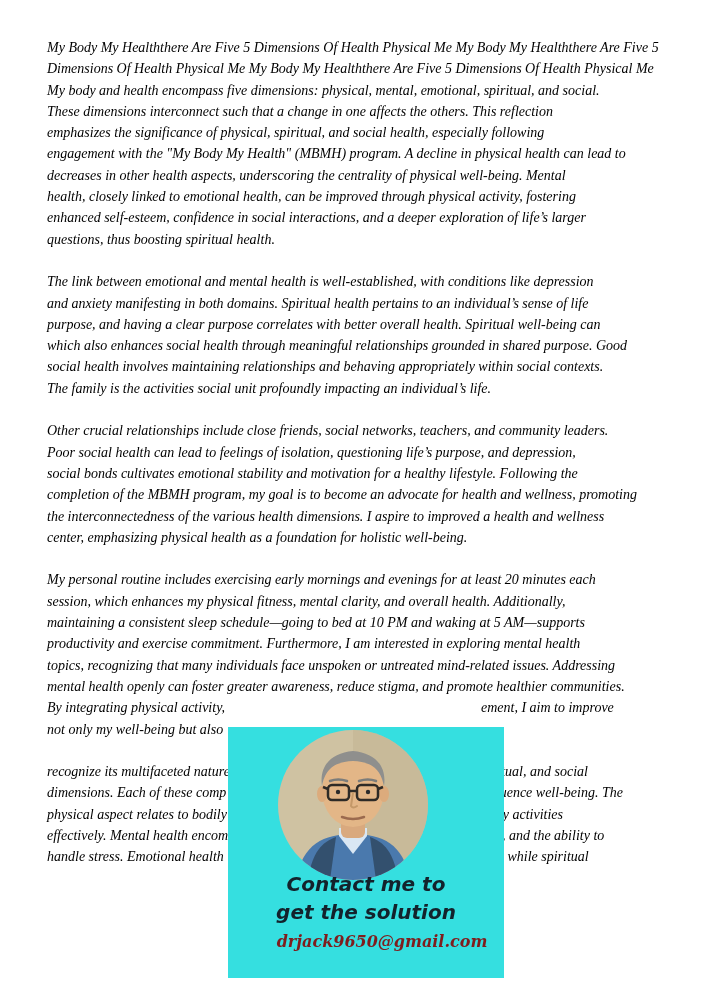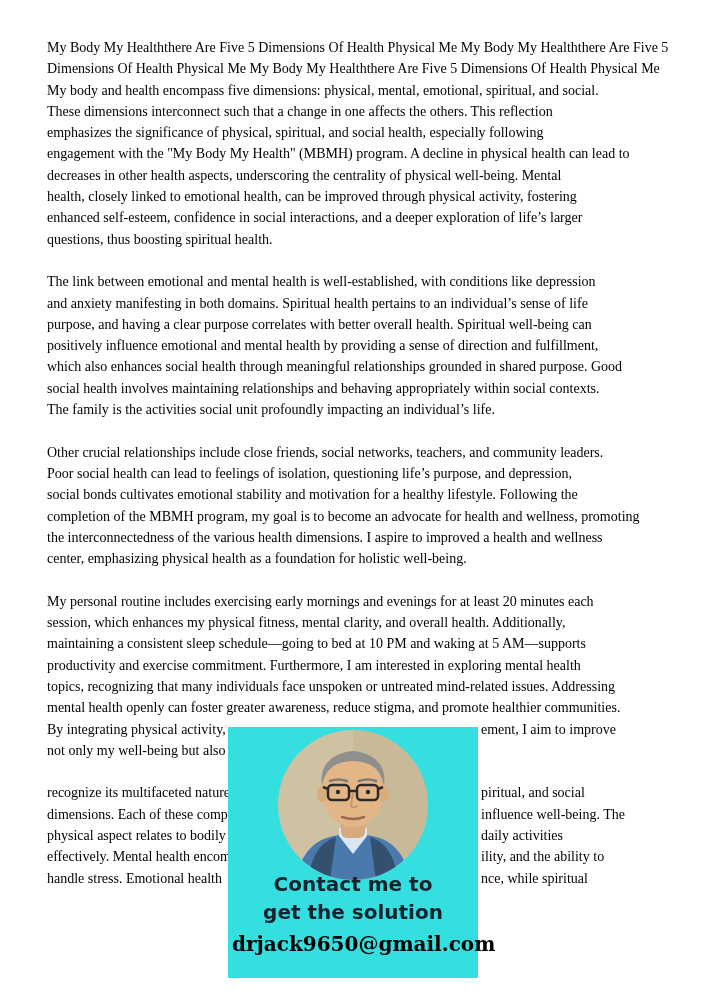--- a/index.html
+++ b/index.html
@@ -7,20 +7,21 @@
   body {
     background: #ffffff;
     font-family: "Liberation Serif", serif;
   }
   .page {
     position: relative;
     width: 708px;
     height: 1000px;
     background: #ffffff;
     overflow: hidden;
+    font-style: italic;
   }
   .doc-body {
     position: absolute;
     left: 47px;
     top: 37px;
     width: 632px;
     font-size: 14px;
     line-height: 21.3px;
     color: #000000;
   }
@@ -34,21 +35,21 @@
   .frag-right {
     position: absolute;
     left: 434px;
     top: 0;
     white-space: nowrap;
   }
   .contact-card {
     position: absolute;
     left: 228px;
     top: 727px;
-    width: 250px;
+    width: 276px;
     height: 251px;
     background: #35dfe0;
     text-align: center;
     padding-left: 12px;
   }
   .avatar-wrap {
     position: absolute;
     left: 50px;
     top: 3px;
     width: 150px;
@@ -62,27 +63,27 @@
     top: 143px;
     width: 100%;
     font-family: "DejaVu Sans", sans-serif;
     font-weight: bold;
     font-size: 20px;
     line-height: 28px;
     color: #13222c;
   }
   .card-email {
     position: absolute;
-    left: 4px;
+    left: 16px;
     top: 205px;
     width: 100%;
     font-family: "DejaVu Serif", serif;
     font-weight: bold;
-    font-size: 20px;
-    color: #000000;
+    font-size: 16px;
+    color: #7f1d1d;
   }
 </style>
 </head>
 <body>
 
 <div class="page">
 
   <div class="doc-body">
       <div class="paragraph">
         <div class="line"><span class="frag-left">My Body My Healththere Are Five 5 Dimensions Of Health Physical Me My Body My Healththere Are Five 5</span></div>
@@ -93,21 +94,20 @@
         <div class="line"><span class="frag-left">engagement with the "My Body My Health" (MBMH) program. A decline in physical health can lead to</span></div>
         <div class="line"><span class="frag-left">decreases in other health aspects, underscoring the centrality of physical well-being. Mental</span></div>
         <div class="line"><span class="frag-left">health, closely linked to emotional health, can be improved through physical activity, fostering</span></div>
         <div class="line"><span class="frag-left">enhanced self-esteem, confidence in social interactions, and a deeper exploration of life’s larger</span></div>
         <div class="line"><span class="frag-left">questions, thus boosting spiritual health.</span></div>
       </div>
       <div class="paragraph">
         <div class="line"><span class="frag-left">The link between emotional and mental health is well-established, with conditions like depression</span></div>
         <div class="line"><span class="frag-left">and anxiety manifesting in both domains. Spiritual health pertains to an individual’s sense of life</span></div>
         <div class="line"><span class="frag-left">purpose, and having a clear purpose correlates with better overall health. Spiritual well-being can</span></div>
-        <div class="line"><span class="frag-left">positively influence emotional and mental health by providing a sense of direction and fulfillment,</span></div>
         <div class="line"><span class="frag-left">which also enhances social health through meaningful relationships grounded in shared purpose. Good</span></div>
         <div class="line"><span class="frag-left">social health involves maintaining relationships and behaving appropriately within social contexts.</span></div>
         <div class="line"><span class="frag-left">The family is the activities social unit profoundly impacting an individual’s life.</span></div>
       </div>
       <div class="paragraph">
         <div class="line"><span class="frag-left">Other crucial relationships include close friends, social networks, teachers, and community leaders.</span></div>
         <div class="line"><span class="frag-left">Poor social health can lead to feelings of isolation, questioning life’s purpose, and depression,</span></div>
         <div class="line"><span class="frag-left">social bonds cultivates emotional stability and motivation for a healthy lifestyle. Following the</span></div>
         <div class="line"><span class="frag-left">completion of the MBMH program, my goal is to become an advocate for health and wellness, promoting</span></div>
         <div class="line"><span class="frag-left">the interconnectedness of the various health dimensions. I aspire to improved a health and wellness</span></div>

